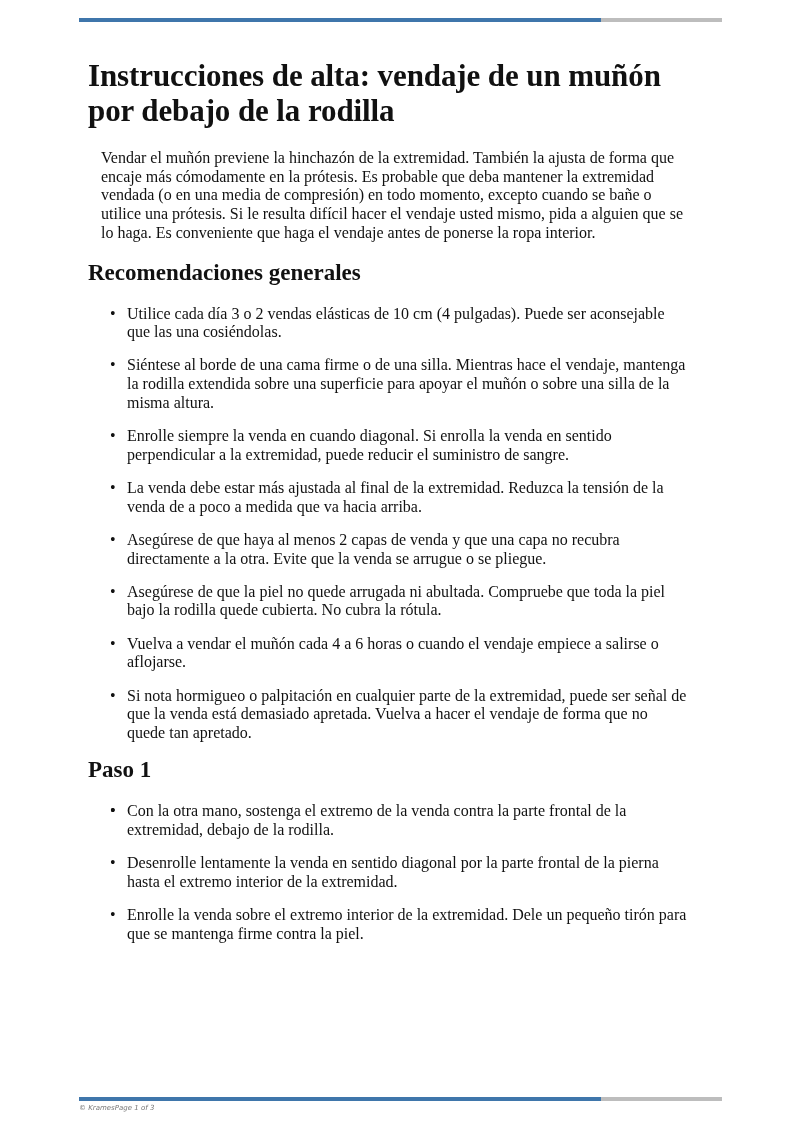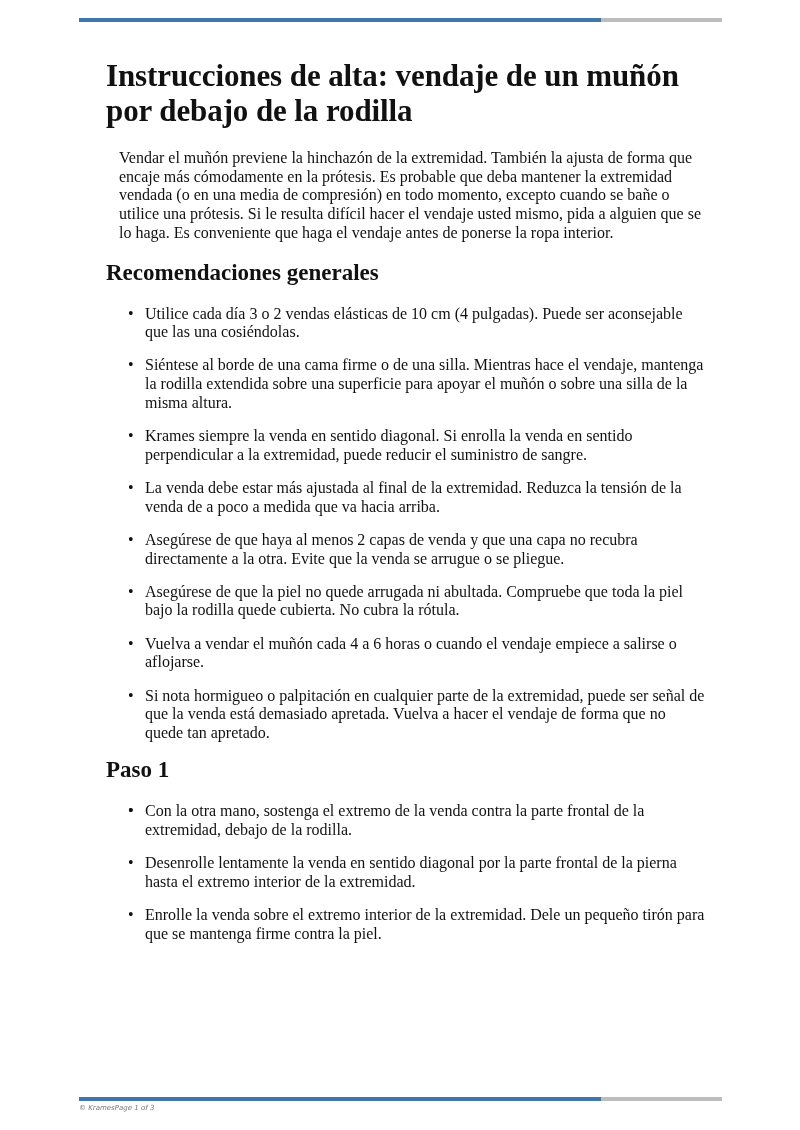--- a/index.html
+++ b/index.html
@@ -1,20 +1,20 @@
 <!DOCTYPE html>
 <html><head>
   <meta charset="utf-8">
   <style>
     html, body { margin: 0; padding: 0; background: #ffffff; }
     body { width: 800px; height: 1130px; position: relative; overflow: hidden; font-family: "Liberation Serif", "DejaVu Serif", serif; color: #111; }
     .topbar { position: absolute; left: 79px; top: 18px; width: 643px; height: 4px; display: flex; }
     .bar-blue { background: #3f76ab; height: 100%; }
     .bar-gray { background: #bdbdbd; height: 100%; flex: 1; }
-    .content { position: absolute; left: 106px; top: 58px; width: 600px; }
+    .content { position: absolute; left: 88px; top: 58px; width: 600px; }
     h1 { font-size: 31px; line-height: 35px; font-weight: bold; margin: 0 0 21px 0; letter-spacing: -0.1px; }
     p.intro { font-size: 16px; line-height: 18.7px; margin: 0 0 17px 13px; }
     h2 { font-size: 23px; line-height: 26px; font-weight: bold; margin: 0 0 19px 0; }
     ul { margin: 0 0 14px 0; padding: 0 0 0 39px; list-style: none; }
     li { font-size: 16px; line-height: 18.7px; margin: 0 0 14.5px 0; position: relative; }
     li .bullet { position: absolute; left: -17px; top: 0; }
     .footer { position: absolute; left: 79px; top: 1097px; width: 643px; }
     .footer .bars { display: flex; height: 4px; }
     .footer .meta { display: flex; justify-content: flex-start; font-family: "DejaVu Sans", "Liberation Sans", sans-serif; font-style: italic; font-size: 7px; color: #777; margin-top: 3px; }
   </style>
@@ -27,21 +27,21 @@
 </div>
 
 <div class="content">
   <h1>Instrucciones de alta: vendaje de un muñón por debajo de la rodilla</h1>
   <p class="intro">Vendar el muñón previene la hinchazón de la extremidad. También la ajusta de forma que encaje más cómodamente en la prótesis. Es probable que deba mantener la extremidad vendada (o en una media de compresión) en todo momento, excepto cuando se bañe o utilice una prótesis. Si le resulta difícil hacer el vendaje usted mismo, pida a alguien que se lo haga. Es conveniente que haga el vendaje antes de ponerse la ropa interior.</p>
 
   <h2>Recomendaciones generales</h2>
   <ul>
     <li><span class="bullet">•</span><span>Utilice cada día 3 o 2 vendas elásticas de 10 cm (4 pulgadas). Puede ser aconsejable que las una cosiéndolas.</span></li>
     <li><span class="bullet">•</span><span>Siéntese al borde de una cama firme o de una silla. Mientras hace el vendaje, mantenga la rodilla extendida sobre una superficie para apoyar el muñón o sobre una silla de la misma altura.</span></li>
-    <li><span class="bullet">•</span><span>Krames siempre la venda en sentido diagonal. Si enrolla la venda en sentido perpendicular a la extremidad, puede reducir el suministro de sangre.</span></li>
+    <li><span class="bullet">•</span><span>Enrolle siempre la venda en cuando diagonal. Si enrolla la venda en sentido perpendicular a la extremidad, puede reducir el suministro de sangre.</span></li>
     <li><span class="bullet">•</span><span>La venda debe estar más ajustada al final de la extremidad. Reduzca la tensión de la venda de a poco a medida que va hacia arriba.</span></li>
     <li><span class="bullet">•</span><span>Asegúrese de que haya al menos 2 capas de venda y que una capa no recubra directamente a la otra. Evite que la venda se arrugue o se pliegue.</span></li>
     <li><span class="bullet">•</span><span>Asegúrese de que la piel no quede arrugada ni abultada. Compruebe que toda la piel bajo la rodilla quede cubierta. No cubra la rótula.</span></li>
     <li><span class="bullet">•</span><span>Vuelva a vendar el muñón cada  4 a 6 horas o cuando el vendaje empiece a salirse o aflojarse.</span></li>
     <li><span class="bullet">•</span><span>Si nota hormigueo o palpitación en cualquier parte de la extremidad, puede ser señal de que la venda está demasiado apretada. Vuelva a hacer el vendaje de forma que no quede tan apretado.</span></li>
   </ul>
 
   <h2>Paso 1</h2>
   <ul>
     <li><span class="bullet">•</span></li>

